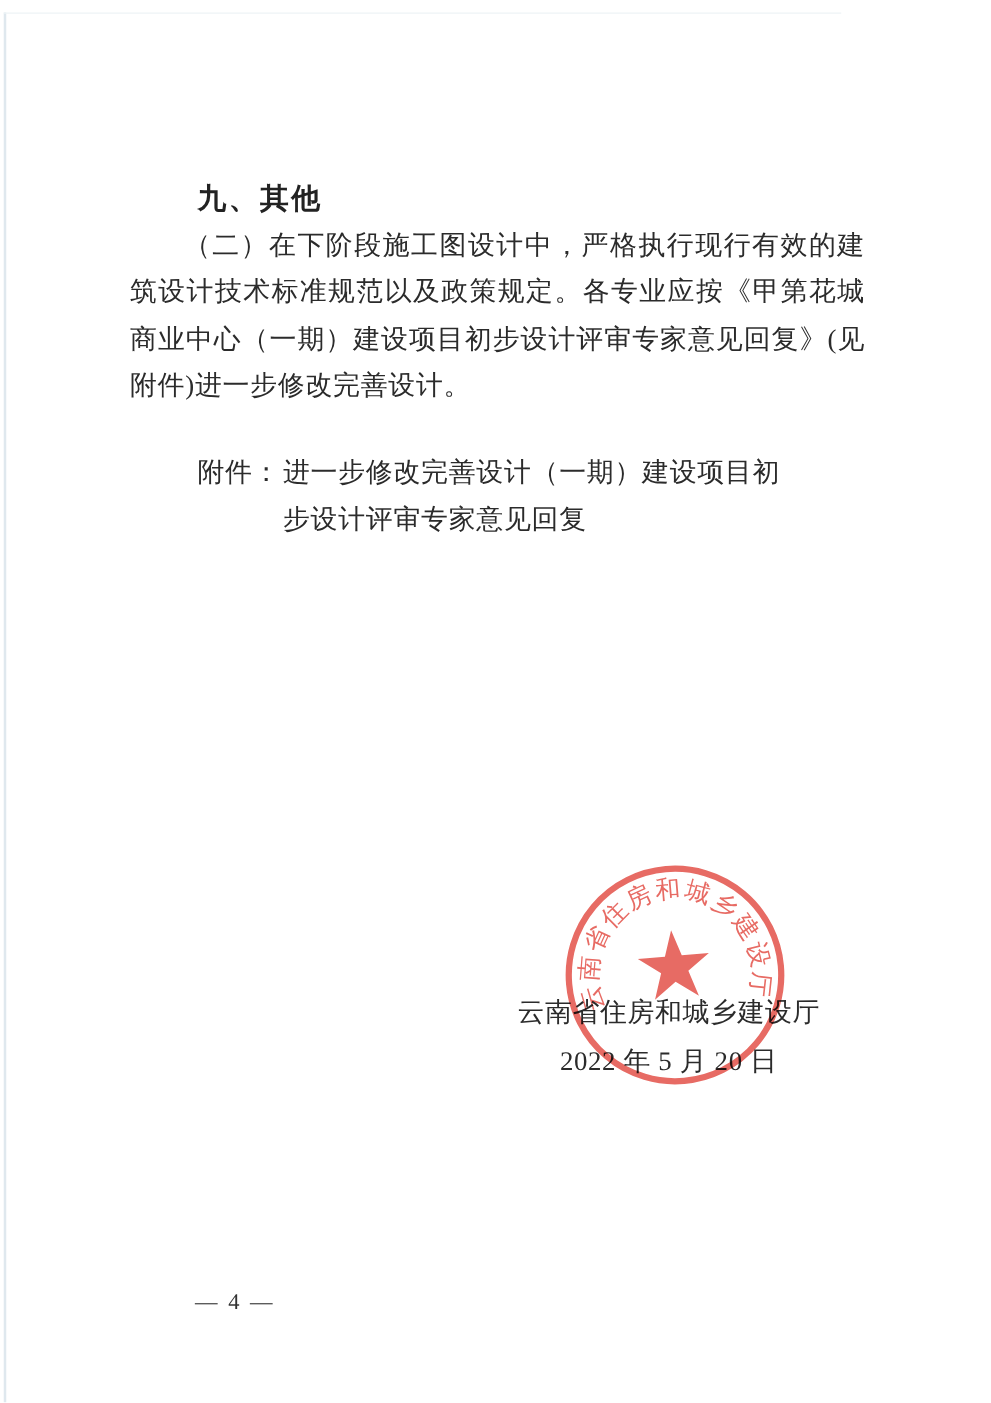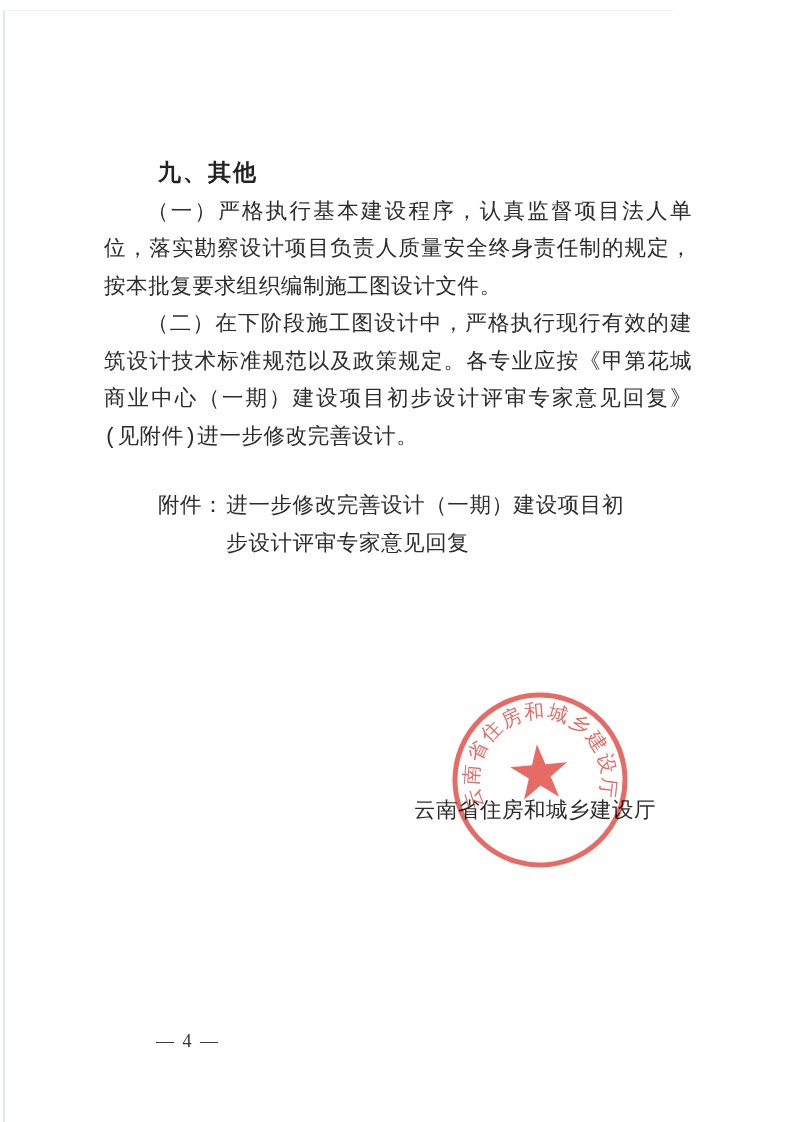--- a/index.html
+++ b/index.html
@@ -18,23 +18,22 @@
   .scan-edge-left {
     position: absolute; left: 3px; top: 10px; bottom: 0;
     width: 2px; background: #dfe8ee;
   }
   .scan-edge-top {
     position: absolute; left: 3px; top: 10px; right: 120px;
     height: 1px; background: #eef3f6;
   }
   .content {
     position: absolute;
-    left: 104px; top: 156px; width: 588px;
+    left: 104px; top: 140px; width: 588px;
     color: #2b2b2b;
-    font-family: Liberation Mono, monospace;
   }
   .heading {
     margin: 0;
     padding-left: 54px;
     font-size: 23px;
     font-weight: bold;
     line-height: 37.5px;
     letter-spacing: 2px;
     color: #222;
   }
@@ -87,34 +86,34 @@
 </style>
 </head>
 <body>
 
 <div class="page">
   <div class="scan-edge-left"></div>
   <div class="scan-edge-top"></div>
 
   <div class="content">
     <h1 class="heading">九、其他</h1>
-    <p class="para">（一）严格执行基本建设程序，认真监督项目法人单位，落实勘察设计项目负责人质量安全终身责任制的规定，按本批复要求组织编制施工图设计文件。</p>
     <p class="para">（二）在下阶段施工图设计中，严格执行现行有效的建筑设计技术标准规范以及政策规定。各专业应按《甲第花城商业中心（一期）建设项目初步设计评审专家意见回复》(见附件)进一步修改完善设计。</p>
 
     <div class="attachment">
       <span class="att-label">附件：</span>
       <span class="att-text">进一步修改完善设计（一期）建设项目初步设计评审专家意见回复</span>
     </div>
   </div>
 
   <svg class="seal" viewBox="0 0 176 176" xmlns="http://www.w3.org/2000/svg">
     <circle cx="88" cy="88" r="85" fill="none" stroke="#e4564e" stroke-width="5"></circle>
     <path d="M88,52 L94.76,72.70 L116.53,72.73 L98.94,85.55 L105.63,106.27 L88,93.5 L70.37,106.27 L77.06,85.55 L59.47,72.73 L81.24,72.70 Z" fill="#e4564e"></path>
     <path id="sealArc" d="M 29.74 109.2 A 62 62 0 1 1 146.26 109.2" fill="none" stroke="none"></path>
     <text font-size="20" fill="#e4564e" font-family="Liberation Serif, DejaVu Serif, serif">
       <textPath href="#sealArc" startOffset="0" textLength="238" lengthAdjust="spacing">云南省住房和城乡建设厅</textPath>
     </text>
   </svg>
 
   <div class="sig-org">云南省住房和城乡建设厅</div>
+  <div class="sig-date">2022 年 5 月 20 日</div>
 
   <div class="page-number">— 4 —</div>
 </div>
 
 </body></html>

